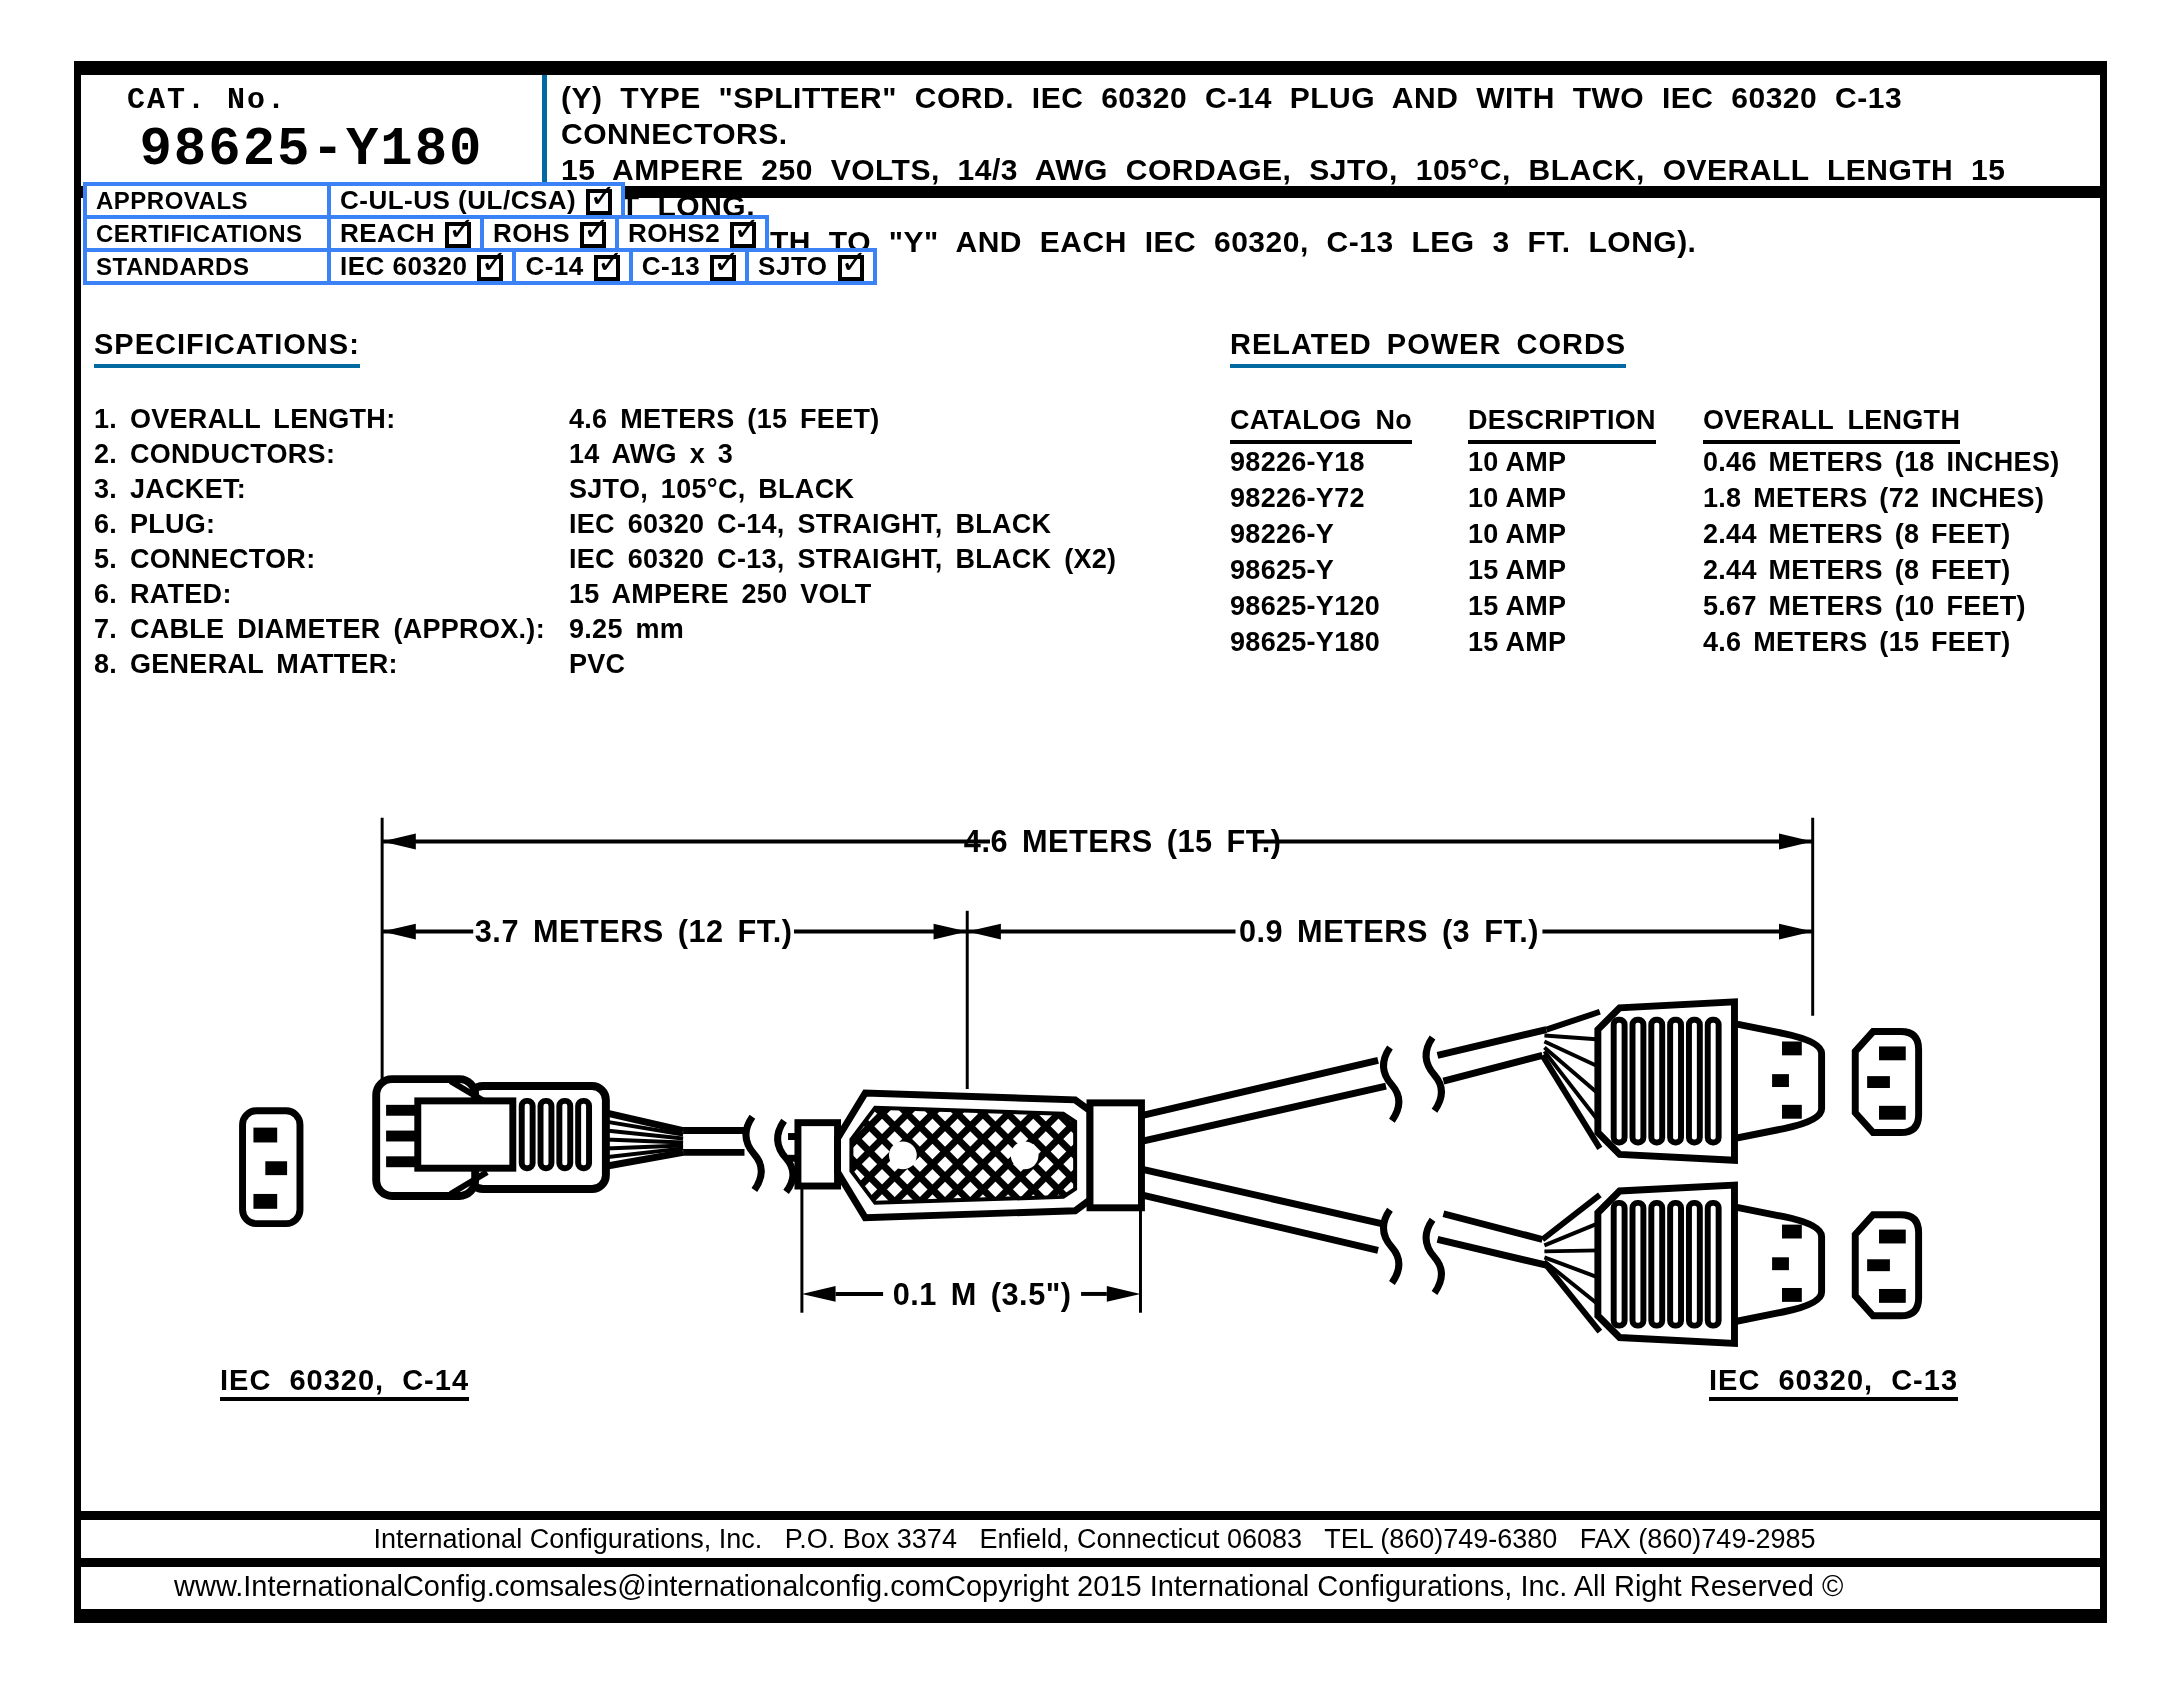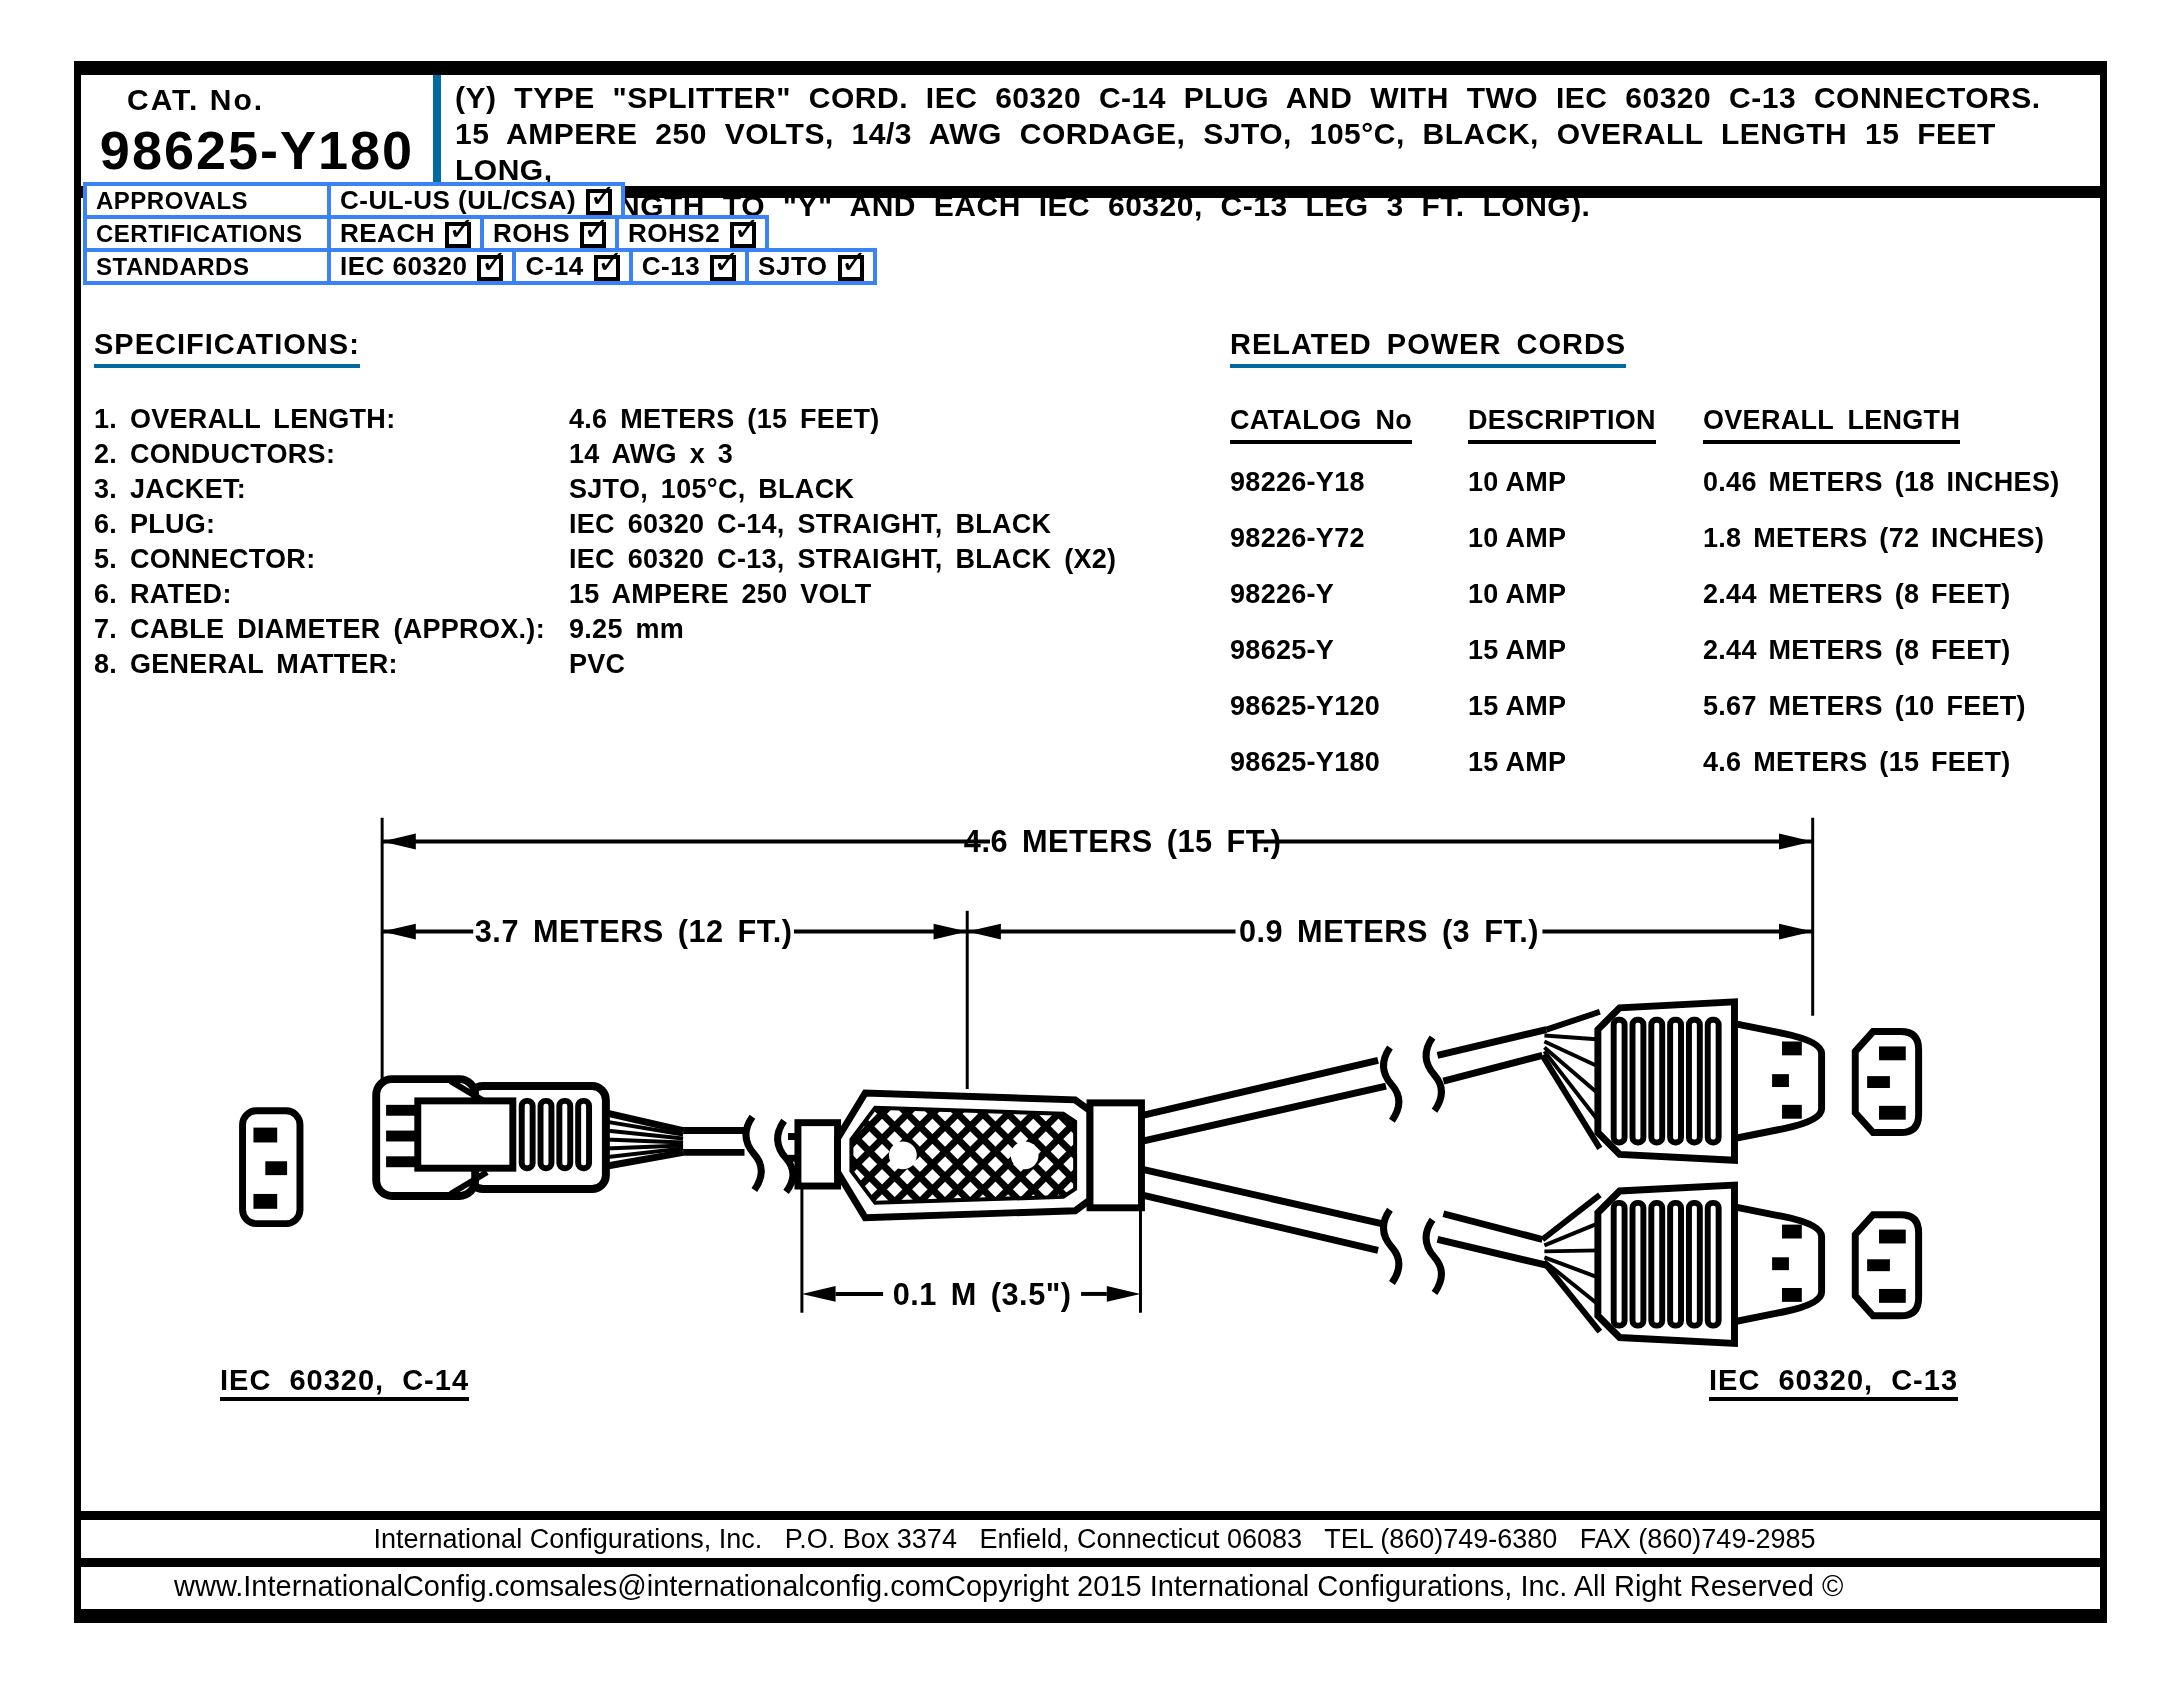--- a/index.html
+++ b/index.html
@@ -4,21 +4,21 @@
 <style>
   html,body{margin:0;padding:0;background:#fff;}
   #page{position:relative;width:2178px;height:1683px;background:#fff;color:#000;
         font-family:"Liberation Sans",sans-serif;overflow:hidden;}
   
   .main-border{position:absolute;left:74px;top:61px;width:2033px;height:1562px;
     border:7px solid #000;border-top-width:14px;border-bottom-width:14px;
     box-sizing:border-box;position:absolute;}
   
   .title-block{display:flex;border-bottom:12px solid #000;height:123px;box-sizing:border-box;}
-  .cat-cell{width:360px;border-right:8px solid #0369a1;box-sizing:border-box;padding-top:8px;flex:none;}
+  .cat-cell{width:466px;border-right:5px solid #0369a1;box-sizing:border-box;padding-top:8px;flex:none;font-family:Liberation Mono, monospace;}
   .cat-label{font-size:30px;font-weight:bold;margin-left:46px;letter-spacing:2px;}
   .cat-number{font-size:54px;font-weight:bold;text-align:center;margin-top:2px;letter-spacing:2px;}
   .desc-cell{flex:1;padding:5px 16px 0 14px;font-size:30px;font-weight:bold;line-height:36px;
     word-spacing:9px;letter-spacing:0.5px;}
   
   .compliance{position:absolute;left:2px;top:111px;}
   .cmp-row{display:flex;margin-top:-4px;}
   .cmp-cell{border:4px solid #3b82f6;display:flex;align-items:center;padding:0 9px;height:37px;
     box-sizing:border-box;font-weight:bold;margin-left:-4px;background:#fff;}
   .cmp-cell:first-child{margin-left:0;width:248px;font-size:24px;letter-spacing:0.5px;}
@@ -31,21 +31,21 @@
   .specs{position:absolute;left:13px;top:253px;}
   .sec-head{font-size:29px;font-weight:bold;letter-spacing:1px;border-bottom:4px solid #0369a1;
     display:inline-block;padding-bottom:3px;word-spacing:6px;}
   .spec-rows{margin-top:34px;}
   .spec-row{display:flex;font-size:27px;font-weight:bold;line-height:35px;letter-spacing:0.3px;}
   .spec-label{width:475px;flex:none;word-spacing:5px;}
   .spec-value{word-spacing:5px;}
   
   .related{position:absolute;left:1149px;top:253px;}
   .rc-table{margin-top:34px;}
-  .rc-row{display:flex;font-size:27px;font-weight:bold;line-height:36px;letter-spacing:0.3px;margin-top:20px;}
+  .rc-row{display:flex;font-size:27px;font-weight:bold;line-height:36px;letter-spacing:0.3px;}
   .rc-c1{width:238px;flex:none;}
   .rc-c2{width:235px;flex:none;}
   .rc-c3{flex:none;word-spacing:4px;}
   .rc-head span{border-bottom:4px solid #000;padding-bottom:2px;display:inline-block;word-spacing:6px;}
   
   .iec-label{position:absolute;font-size:29px;font-weight:bold;letter-spacing:1px;word-spacing:9px;
     border-bottom:4px solid #000;padding-bottom:0;}
   #iec-c14{left:220px;top:1364px;}
   #iec-c13{left:1709px;top:1364px;}
   

